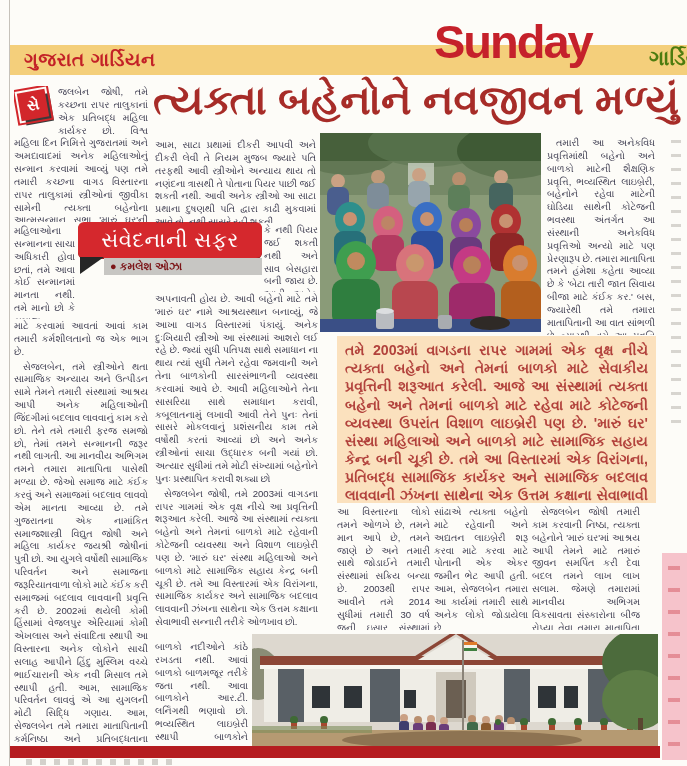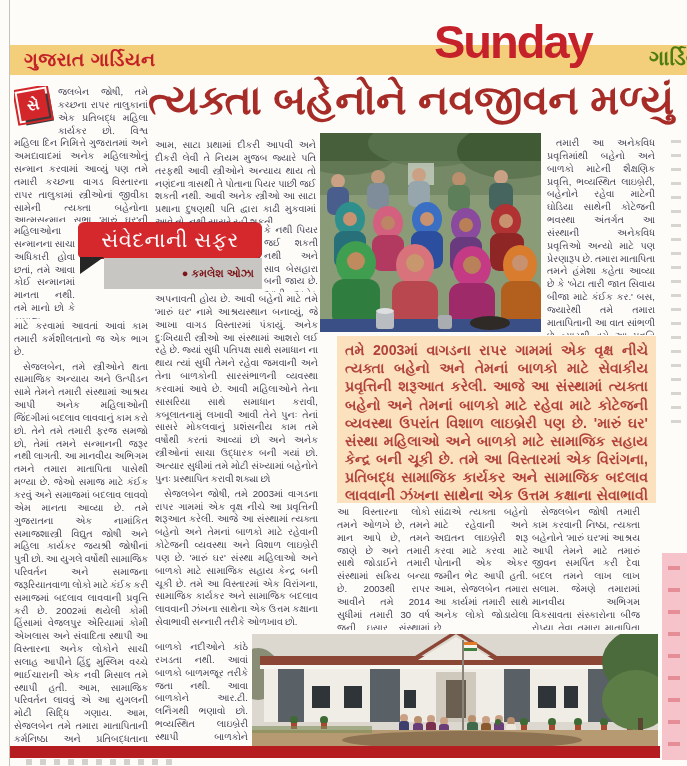--- a/index.html
+++ b/index.html
@@ -7,28 +7,28 @@
   #page{position:relative;width:687px;height:766px;background:#fdfcf8;overflow:hidden;margin:0 auto;}
   .abs{position:absolute;}
   .bt{position:absolute;font-size:9.6px;line-height:1.34;color:#3c3b4f;text-align:justify;overflow:hidden;word-spacing:-0.5px;}
   .bt p{margin:0 0 2px 0;text-indent:9px;}
   .bt p.noindent{text-indent:0;}
   .edge-line{left:9px;top:0;width:1px;height:766px;background:#c6c2ba;}
   .band{left:10px;top:45px;width:677px;height:30px;background:#f4cf7b;}
   .brand-left{left:24px;top:49px;font-size:19px;font-weight:bold;color:#c32127;letter-spacing:0.5px;}
   .brand-sunday{left:434px;top:18px;font-size:47px;font-weight:800;color:#c5212b;letter-spacing:-2px;line-height:1;}
   .brand-gu{left:601px;top:46px;font-size:21px;font-weight:bold;color:#4d7c0f;margin-left:48px;}
-  .headline{left:148px;top:78px;width:536px;height:52px;font-size:41px;font-weight:bold;color:#a72c28;text-align:left;line-height:1.1;white-space:nowrap;}
+  .headline{left:148px;top:78px;width:536px;height:52px;font-size:41px;font-weight:bold;color:#a72c28;text-align:center;line-height:1.1;white-space:nowrap;}
   .stamp-wrap{float:left;width:44px;height:42px;}
   .stamp{display:flex;width:28px;height:28px;margin:5px 0 0 5px;background:#d2262b;transform:rotate(-10deg);outline:2px solid #d2262b;outline-offset:2px;box-shadow:4px 5px 0 #3a3a3a;align-items:center;justify-content:center;}
   .stamp-letter{color:#fff;font-weight:bold;font-size:15px;}
   .redbox{left:78px;top:222px;width:184px;height:36px;background:#d5282d;border-radius:6px;display:flex;align-items:center;justify-content:center;box-shadow:0 1px 0 #9e1d21;}
   .redbox-title{color:#fff;font-weight:normal;font-size:21px;letter-spacing:0.5px;}
   .fold{left:80px;top:257px;width:0;height:0;border-left:24px solid #262626;border-bottom:17px solid transparent;}
-  .graybar{left:104px;top:258px;width:158px;height:31px;background:#c7c6c3;display:flex;align-items:center;justify-content:flex-end;padding-right:8px;box-sizing:border-box;padding-left:6px;}
+  .graybar{left:104px;top:258px;width:158px;height:17px;background:#c7c6c3;display:flex;align-items:center;justify-content:flex-start;padding-right:8px;box-sizing:border-box;padding-left:6px;}
   .graybar span{color:#7c1518;font-weight:bold;font-size:11px;}
   .callout{left:337px;top:336px;width:319px;height:167px;background:#fbe1be;box-sizing:border-box;padding:5px 8px;font-size:14.2px;line-height:1.28;font-weight:bold;color:#b2423c;text-align:justify;overflow:hidden;word-spacing:-0.5px;}
   .photo{overflow:hidden;}
   .bottom-band{left:10px;top:746px;width:650px;height:12px;background:#b51d20;}
   .frag-col{left:671px;top:140px;width:10px;height:290px;background:repeating-linear-gradient(to bottom,#b9b5ae 0 3px,transparent 3px 14px);opacity:.55;}
   .pink-strip{left:662px;top:553px;width:25px;height:207px;background:#f6c3cb;}
   .pink-marks{left:668px;top:566px;width:12px;height:180px;background:repeating-linear-gradient(to bottom,#d96a74 0 4px,transparent 4px 22px);opacity:.6;}
   .bottom-smudge{left:26px;top:759px;width:150px;height:6px;background:repeating-linear-gradient(to right,#a9a69f 0 6px,transparent 6px 14px);opacity:.5;}
 </style>
 </head>

